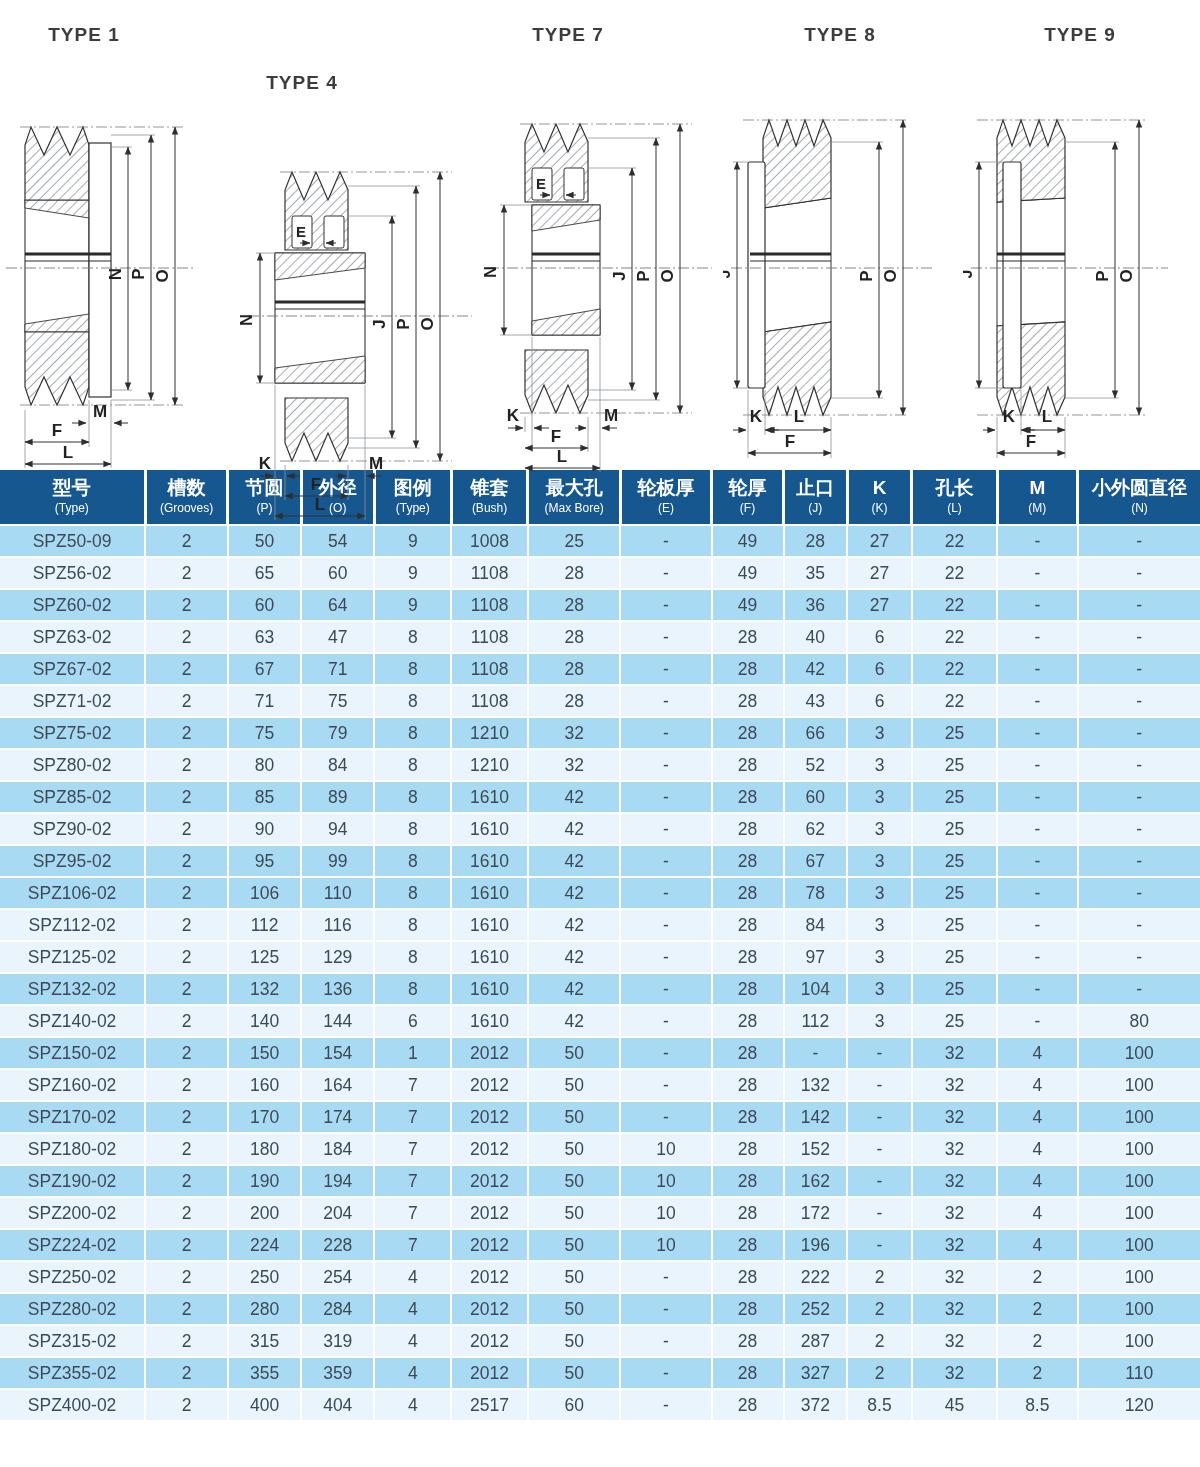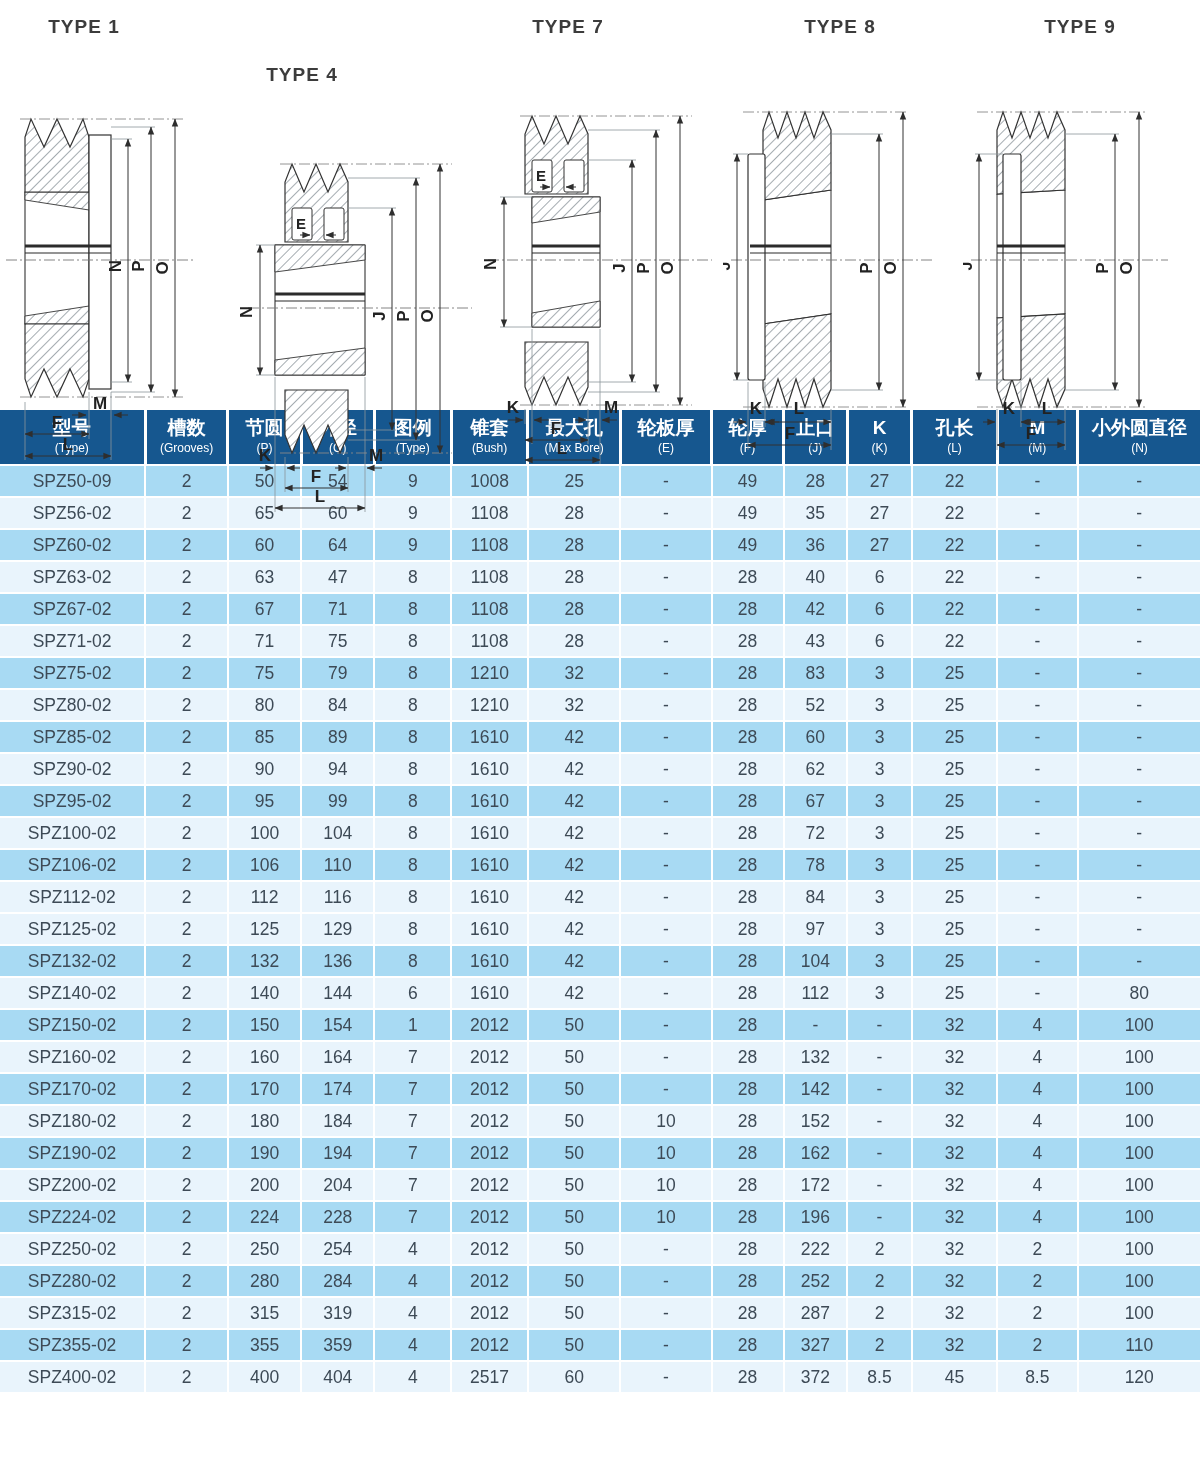--- a/index.html
+++ b/index.html
@@ -1,19 +1,19 @@
 <!DOCTYPE html>
 <html style="--header_bg: #16578f; --header_text: #ffffff; --row_odd: #a8daf3; --row_even: #e9f4fc; --cell_text: #3d4a56; --divider: #ffffff;"><head>
 <meta charset="utf-8">
 <style>
   html,body{margin:0;padding:0;background:#ffffff;}
   body{width:1200px;font-family:"Liberation Sans","DejaVu Sans",sans-serif;-webkit-font-smoothing:antialiased;}
 
   
-  .diagram-strip{display:flex;width:1200px;height:410px;padding-top:12px;box-sizing:border-box;}
+  .diagram-strip{display:flex;width:1200px;height:470px;padding-top:20px;box-sizing:border-box;}
   .fig{width:20%;position:relative;}
   .fig-title{font-size:19px;font-weight:bold;color:#3c3c3c;letter-spacing:1px;text-align:center;height:30px;line-height:30px;}
   .fig:nth-child(1) .fig-title{transform:translateX(-36px);}
   .fig:nth-child(2) .fig-title{transform:translateX(-58px);margin-top:48px;}
   .fig:nth-child(3) .fig-title{transform:translateX(-32px);}
   .fig svg{display:block;margin:0 auto;}
   svg text{font-family:"Liberation Sans","DejaVu Sans",sans-serif;font-size:17px;font-weight:bold;fill:#222;text-anchor:middle;}
 
   
   table.spec{width:1200px;border-collapse:collapse;table-layout:fixed;}
@@ -429,21 +429,21 @@
       <tr class="row-odd">
         <td>SPZ75-02</td>
         <td>2</td>
         <td>75</td>
         <td>79</td>
         <td>8</td>
         <td>1210</td>
         <td>32</td>
         <td>-</td>
         <td>28</td>
-        <td>83</td>
+        <td>66</td>
         <td>3</td>
         <td>25</td>
         <td>-</td>
         <td>-</td>
       </tr>
       <tr class="row-even">
         <td>SPZ80-02</td>
         <td>2</td>
         <td>80</td>
         <td>84</td>
@@ -494,36 +494,20 @@
         <td>SPZ95-02</td>
         <td>2</td>
         <td>95</td>
         <td>99</td>
         <td>8</td>
         <td>1610</td>
         <td>42</td>
         <td>-</td>
         <td>28</td>
         <td>67</td>
-        <td>3</td>
-        <td>25</td>
-        <td>-</td>
-        <td>-</td>
-      </tr>
-      <tr class="row-even">
-        <td>SPZ100-02</td>
-        <td>2</td>
-        <td>100</td>
-        <td>104</td>
-        <td>8</td>
-        <td>1610</td>
-        <td>42</td>
-        <td>-</td>
-        <td>28</td>
-        <td>72</td>
         <td>3</td>
         <td>25</td>
         <td>-</td>
         <td>-</td>
       </tr>
       <tr class="row-odd">
         <td>SPZ106-02</td>
         <td>2</td>
         <td>106</td>
         <td>110</td>

